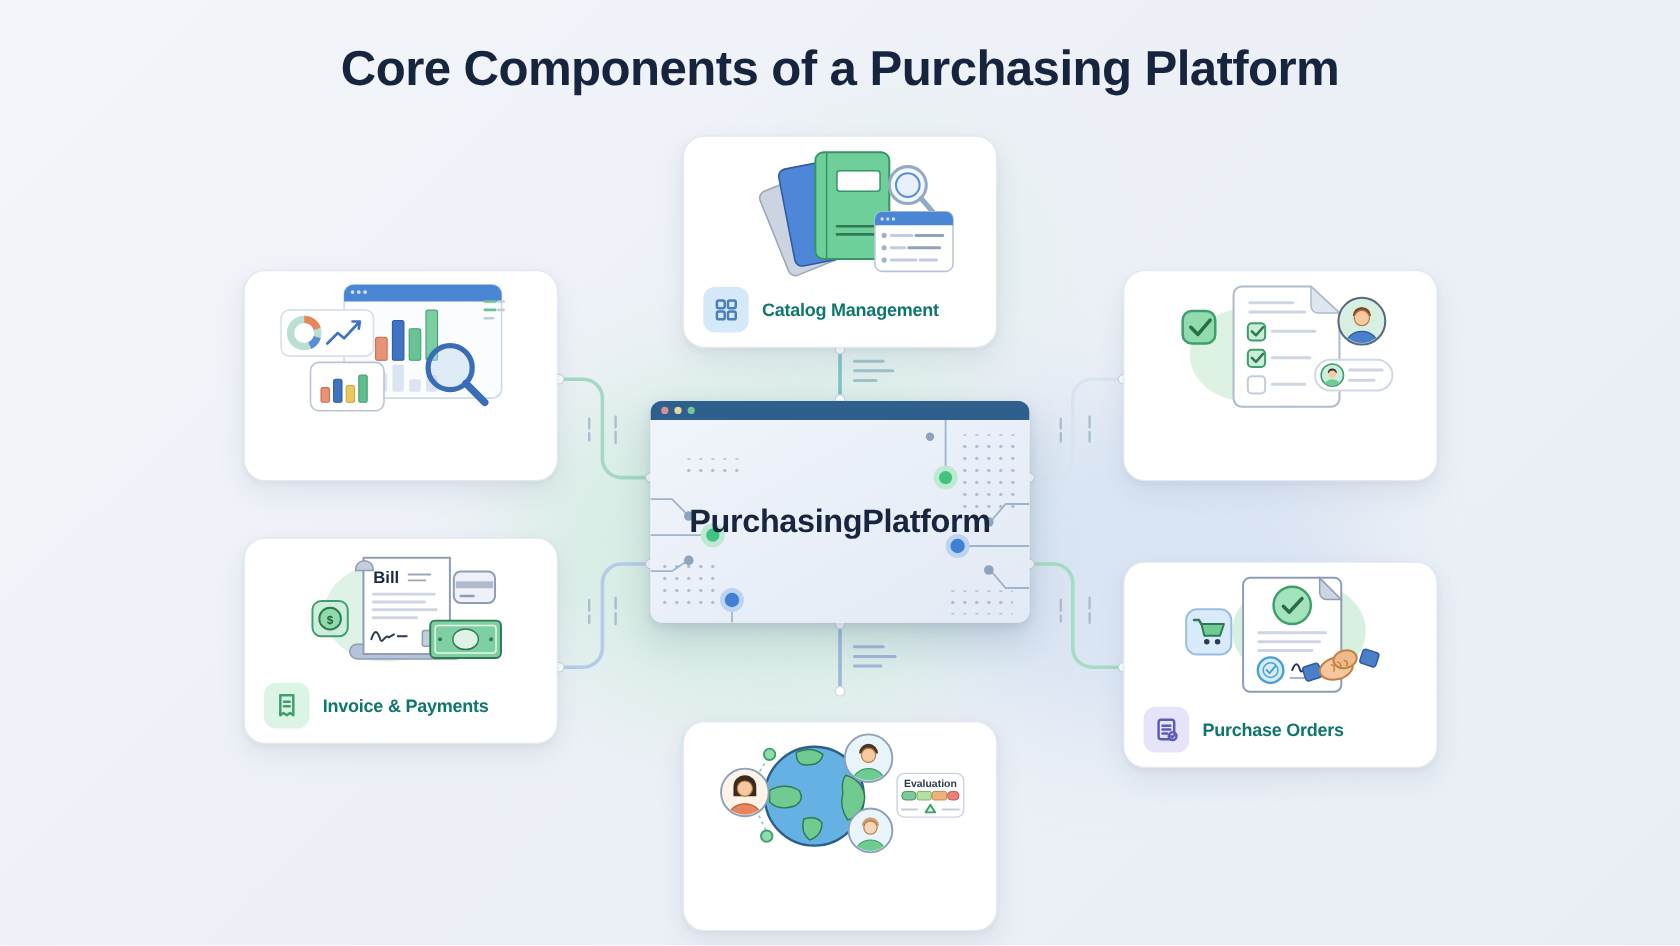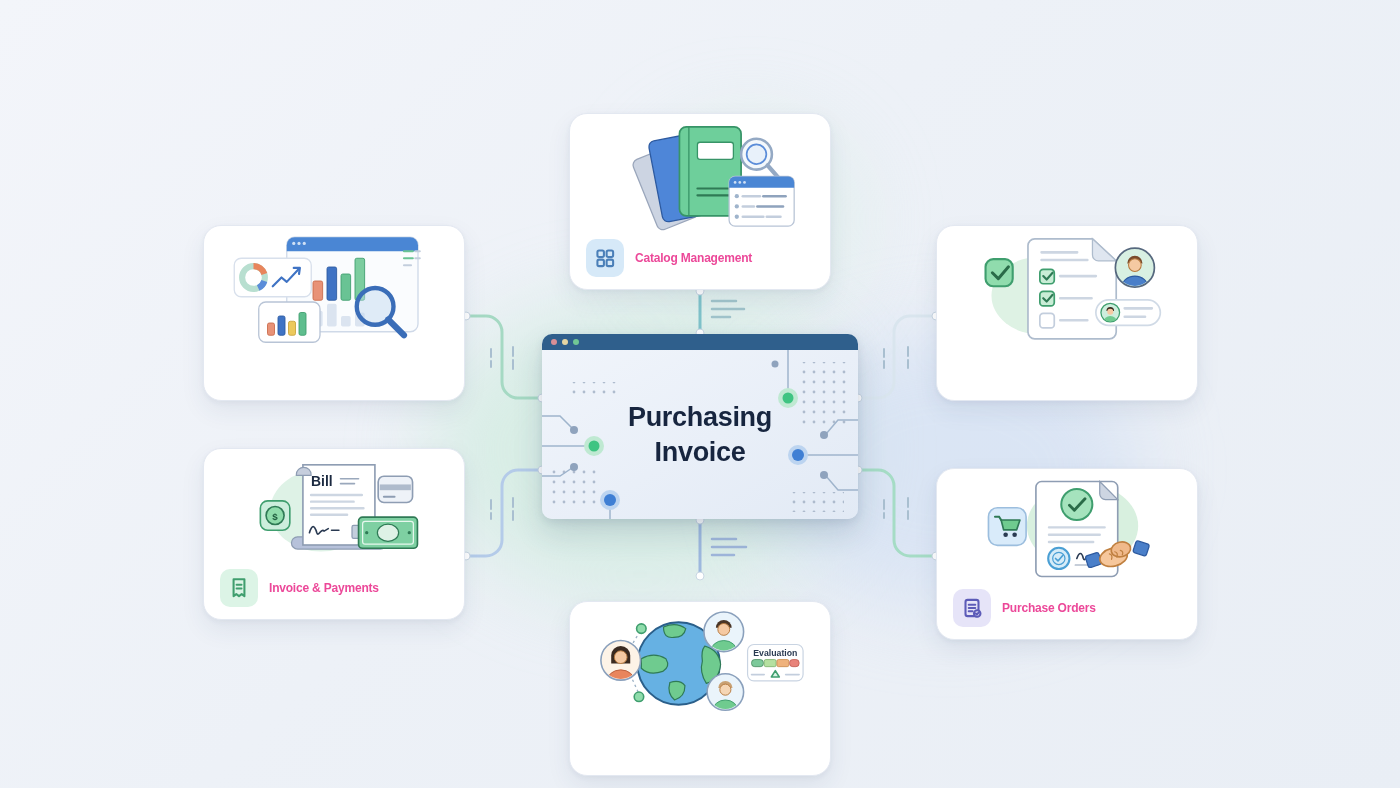--- a/index.html
+++ b/index.html
@@ -40,50 +40,51 @@
   .chip {
     width:38px; height:38px; border-radius:10px; flex:0 0 auto;
     display:flex; align-items:center; justify-content:center;
   }
   .chip svg { width:26px; height:26px; }
   .chip-green  { background:#d9f4e5; color:#2f8f63; }
   .chip-blue   { background:#d6e9f8; color:#4a7fb8; }
   .chip-teal   { background:#d6e9f8; color:#3a8fa8; }
   .chip-mint   { background:#dcf4e6; color:#3f9e6e; }
   .chip-purple { background:#e6e4f8; color:#5c5bb8; }
-  .card-label { font-size:12px; font-weight:700; color:#ec4899; letter-spacing:-0.2px; white-space:nowrap; }
+  .card-label { font-size:15px; font-weight:700; color:#0f766e; letter-spacing:-0.2px; white-space:nowrap; }
 
   .center-window {
     position:absolute; left:542px; top:334px; width:316px; height:185px;
     border-radius:10px; overflow:hidden;
     background:linear-gradient(150deg,#f1f5fb 0%, #e9eff8 55%, #e2eaf5 100%);
     box-shadow:0 14px 30px rgba(40,60,100,.16), 0 3px 8px rgba(40,60,100,.1);
   }
   .cw-header {
     position:absolute; left:0; top:0; width:100%; height:16px; background:#2f5f8c;
     display:flex; align-items:center; gap:5px; padding-left:9px;
   }
   .cw-dot { width:6px; height:6px; border-radius:50%; }
   .cw-body-decor { position:absolute; left:0; top:16px; width:316px; height:169px; }
   .cw-title {
     position:absolute; left:0; top:16px; width:100%; height:169px;
-    display:flex; flex-direction:column; align-items:center; justify-content:center;
+    display:flex; flex-direction:row; align-items:center; justify-content:center;
     font-size:27px; font-weight:700; color:#17253f; line-height:1.26; letter-spacing:-0.3px;
     text-align:center;
   }
   .connector-layer { position:absolute; left:0; top:0; width:1400px; height:788px; pointer-events:none; }
 </style>
 </head>
 <body>
 
 <div class="canvas">
   <div class="tint tint-green"></div>
   <div class="tint tint-blue"></div>
   <div class="tint tint-green2"></div>
 
+  <div class="page-title">Core Components of a Purchasing Platform</div>
 
   <svg class="connector-layer" viewBox="0 0 1400 788">
     <g fill="none" stroke-linecap="round">
       <path d="M700 291 V333" stroke="#7fc2ca" stroke-width="3"></path>
       <path d="M700 520 V576" stroke="#9db8de" stroke-width="3"></path>
       <path d="M466 316 h20 a16 16 0 0 1 16 16 v50 a16 16 0 0 0 16 16 h24" stroke="#a5d9c3" stroke-width="3"></path>
       <path d="M466 556 h20 a16 16 0 0 0 16 -16 v-54 a16 16 0 0 1 16 -16 h24" stroke="#b4cbe9" stroke-width="3"></path>
       <path d="M858 398 h20 a16 16 0 0 0 16 -16 v-50 a16 16 0 0 1 16 -16 h26" stroke="#d9e5ee" stroke-width="3"></path>
       <path d="M858 470 h20 a16 16 0 0 1 16 16 v54 a16 16 0 0 0 16 16 h26" stroke="#a5dcc5" stroke-width="3"></path>
 
@@ -430,16 +431,16 @@
       <circle cx="52" cy="96" r="5.5" fill="#3fc482"></circle>
       <circle cx="246" cy="48" r="10" fill="#bfe9d2"></circle>
       <circle cx="246" cy="48" r="5.5" fill="#3fc482"></circle>
       <circle cx="68" cy="150" r="10" fill="#bcd4f0"></circle>
       <circle cx="68" cy="150" r="6" fill="#3f7fd4"></circle>
       <circle cx="256" cy="105" r="10" fill="#bcd4f0"></circle>
       <circle cx="256" cy="105" r="6" fill="#3f7fd4"></circle>
     </svg>
     <div class="cw-title">
       <span>Purchasing</span>
-      <span>Invoice</span>
+      <span>Platform</span>
     </div>
   </div>
 </div>
 
 </body></html>

